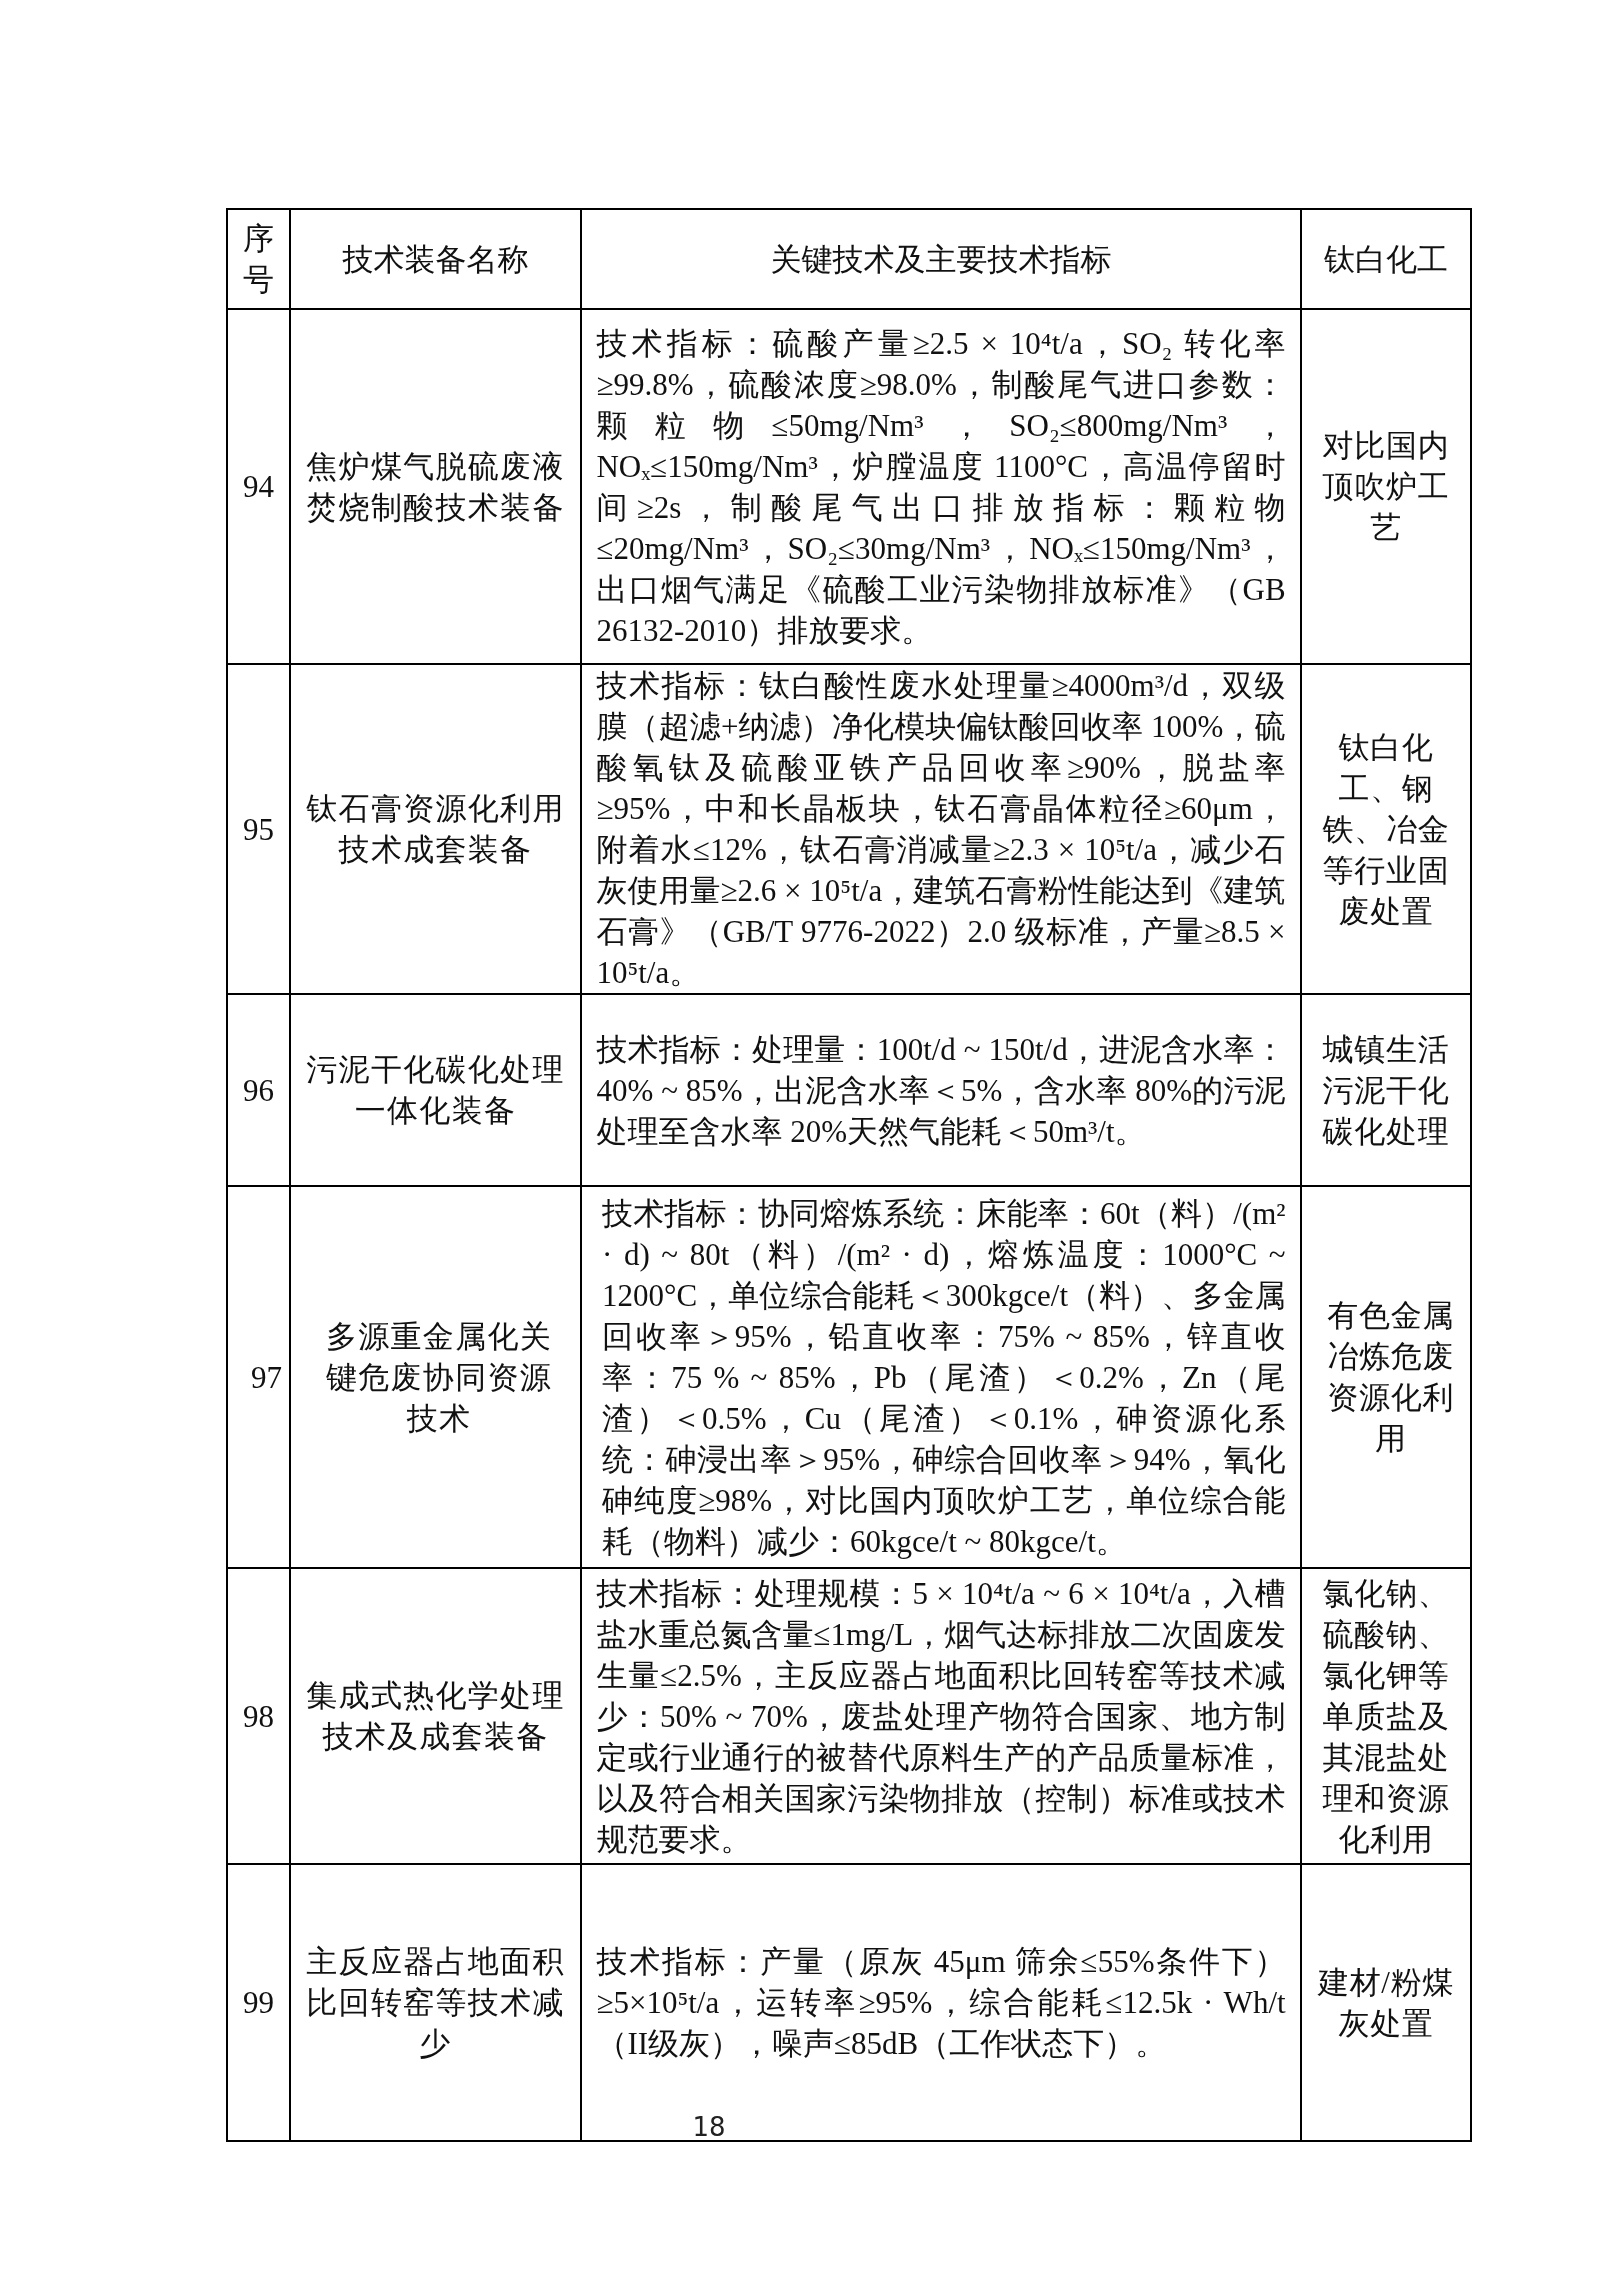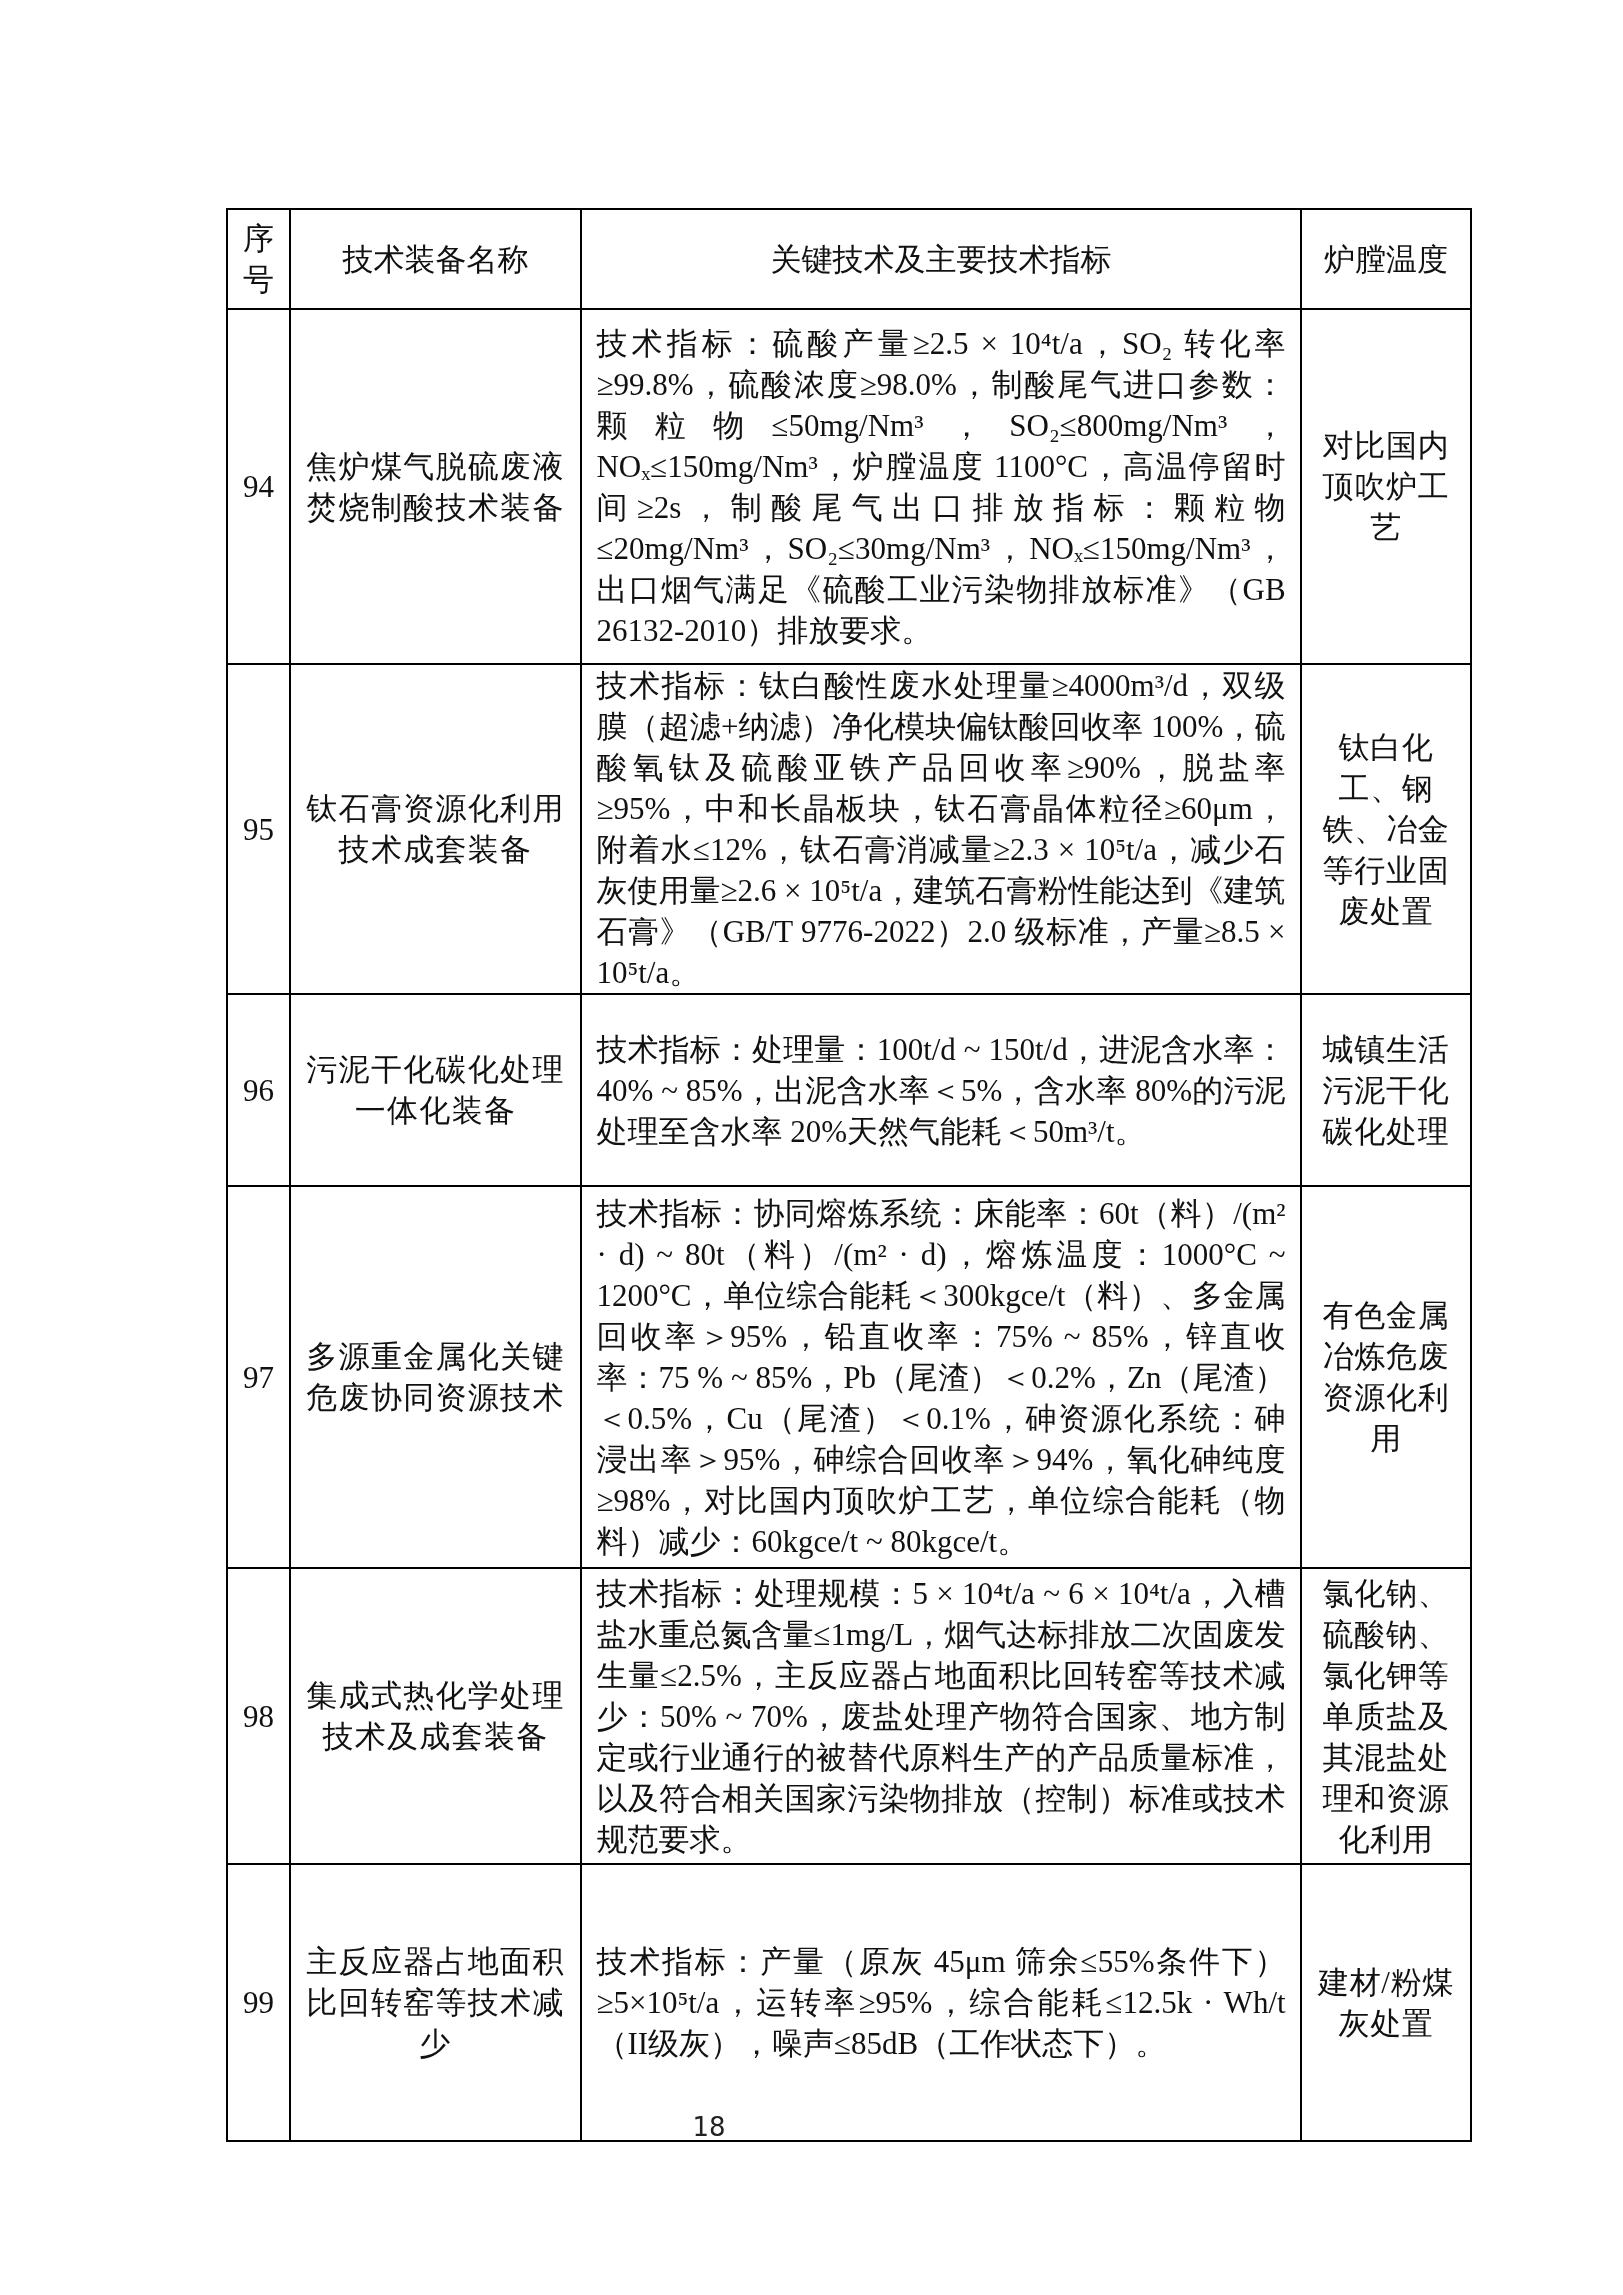--- a/index.html
+++ b/index.html
@@ -22,40 +22,40 @@
   td.tech { text-align: justify; text-align-last: left; }
   td.scope { text-align: center; padding: 0 10.5px; letter-spacing: 0.7px; }
   th.no, th.name { padding: 0 3.9px; }
   .page-number {
     position: absolute; top: 2112px; left: 0; width: 1418px; text-align: center;
     font-family: "DejaVu Sans", sans-serif; font-size: 26px; color: #222;
   }
   tr.r94 td { height: 353px; }
   tr.r95 td { height: 288px; margin-top: 20px; }
   tr.r96 td { height: 190px; }
-  tr.r97 td { height: 380px; }
+  tr.r97 td { height: 380px; padding-left: 20px; }
   tr.r98 td { height: 294px; }
   tr.r99 td { height: 275px; }
 </style>
 </head>
 <body>
 
 <table class="page-table">
   <colgroup>
     <col class="col-no">
       <col class="col-name">
       <col class="col-tech">
       <col class="col-scope">
   </colgroup>
   <thead>
     <tr>
       <th class="no">序号</th>
       <th class="name">技术装备名称</th>
       <th class="tech">关键技术及主要技术指标</th>
-      <th class="scope">炉膛温度</th>
+      <th class="scope">钛白化工</th>
     </tr>
   </thead>
   <tbody>
     <tr class="r94">
       <td class="no">94</td>
       <td class="name">焦炉煤气脱硫废液焚烧制酸技术装备</td>
       <td class="tech">技术指标：硫酸产量≥2.5 × 10⁴t/a，SO₂ 转化率≥99.8%，硫酸浓度≥98.0%，制酸尾气进口参数：颗粒物≤50mg/Nm³，SO₂≤800mg/Nm³，NOₓ≤150mg/Nm³，炉膛温度 1100°C，高温停留时间≥2s，制酸尾气出口排放指标：颗粒物≤20mg/Nm³，SO₂≤30mg/Nm³，NOₓ≤150mg/Nm³，出口烟气满足《硫酸工业污染物排放标准》（GB 26132-2010）排放要求。</td>
       <td class="scope">对比国内顶吹炉工艺</td>
     </tr>
     <tr class="r95">

